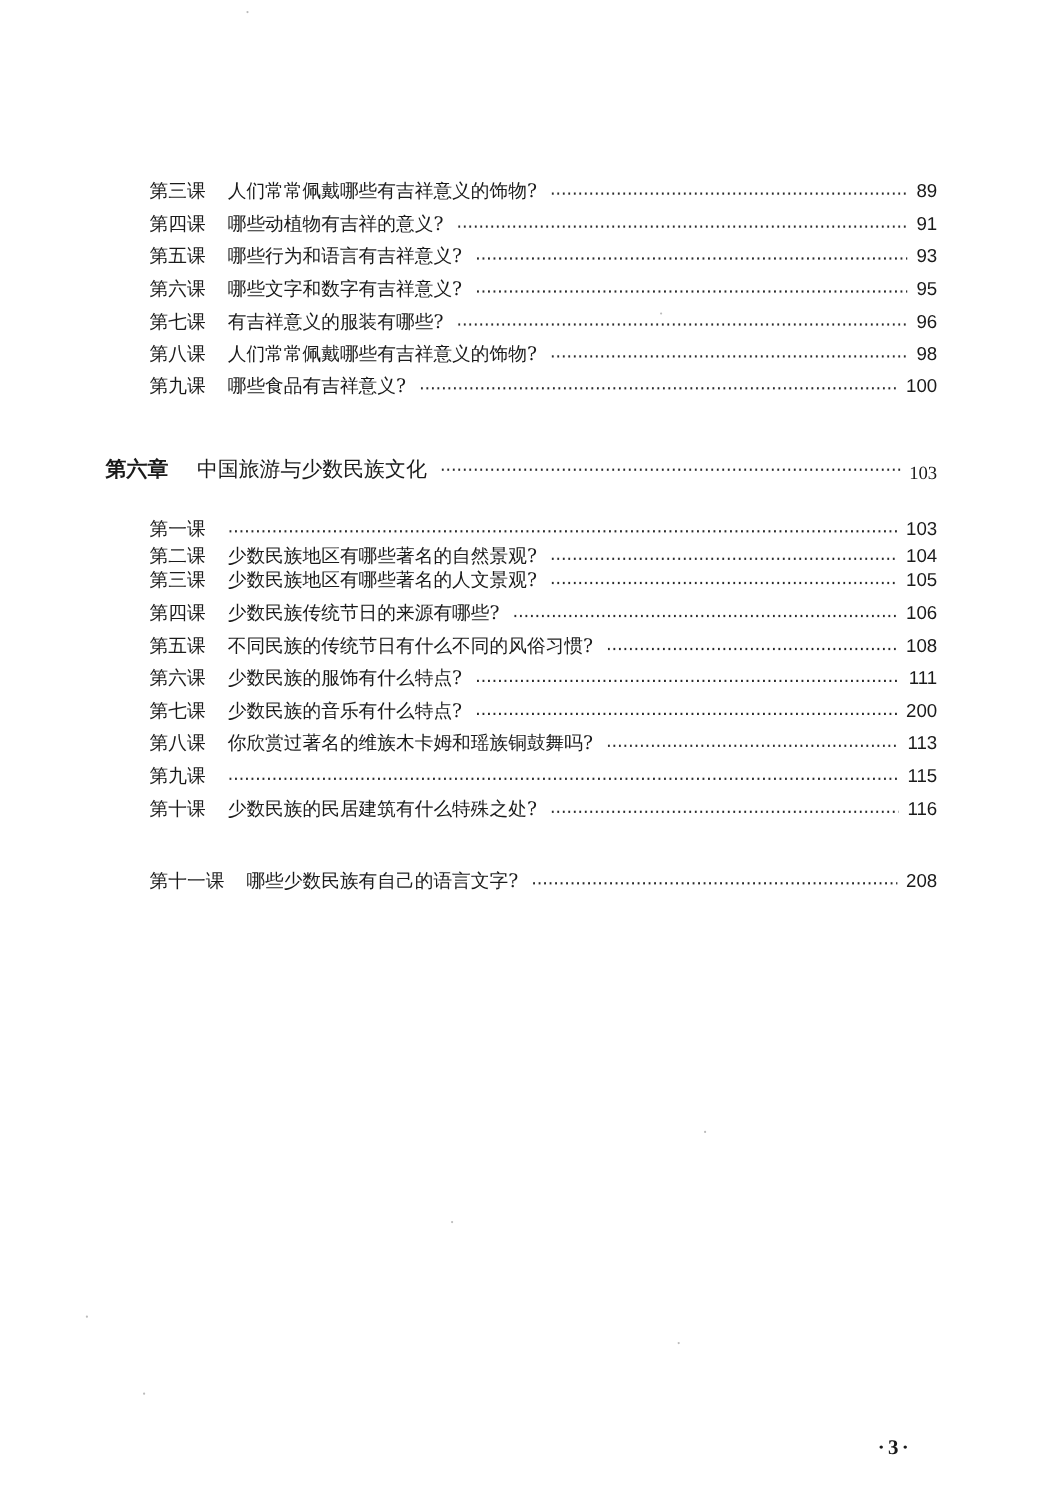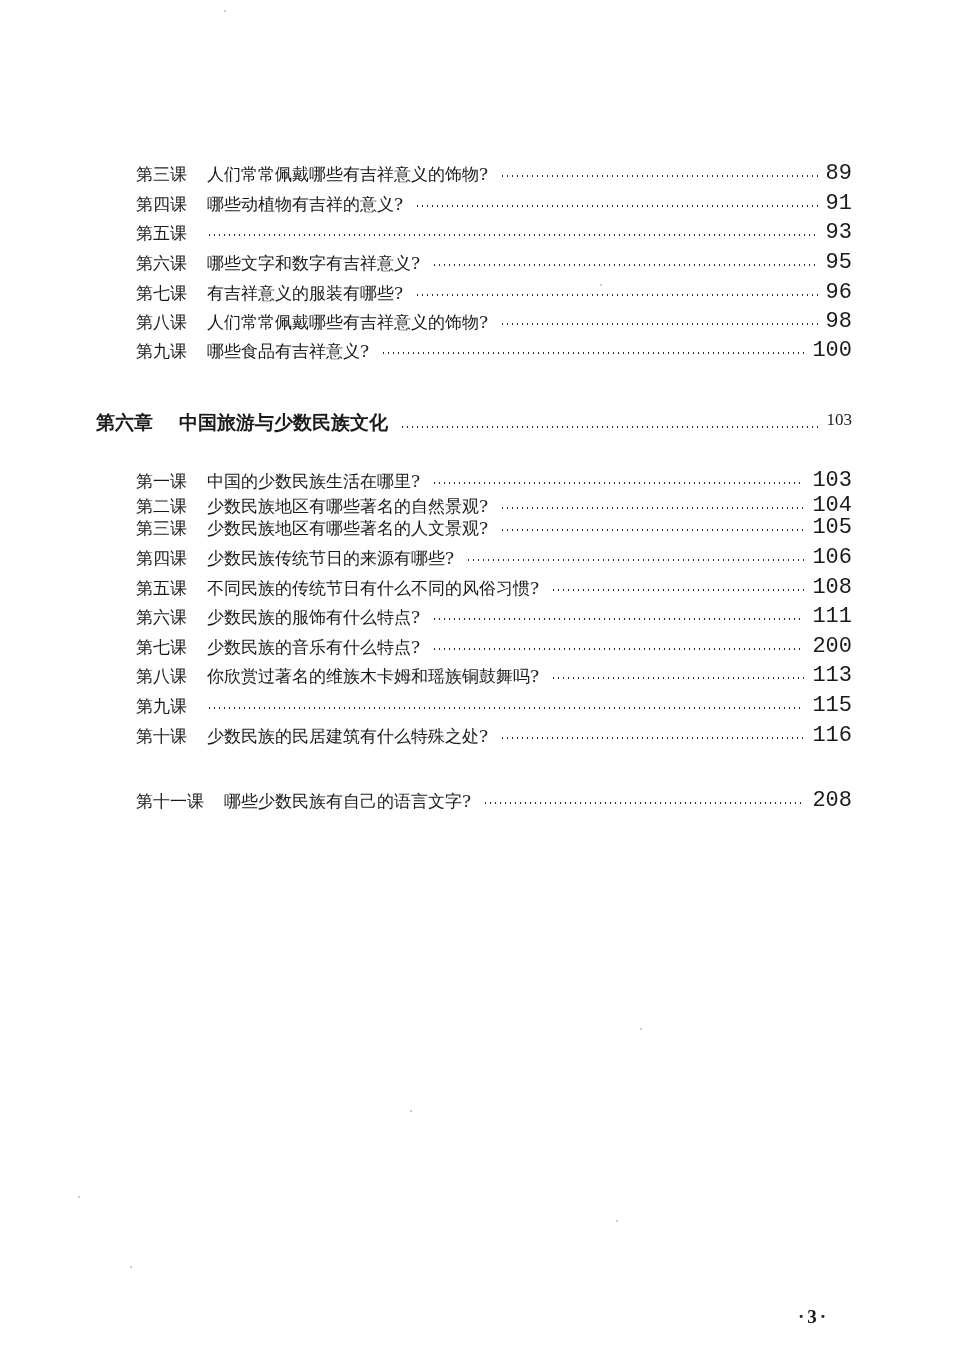--- a/index.html
+++ b/index.html
@@ -52,41 +52,41 @@
       left: 0; right: 0;
       top: 14px;
       height: 2px;
       background-image: radial-gradient(circle, #2a2a2a 0.9px, transparent 1.1px);
       background-size: 5px 2px;
       background-repeat: repeat-x;
     }
     .toc-row .page-num {
       flex: 0 0 auto;
       margin-left: 8px;
-      font-family: Liberation Mono, monospace;
-      font-size: 22px;
+      font-family: Liberation Sans, sans-serif;
+      font-size: 17px;
     }
     .chapter-row {
       position: absolute;
       left: 96px;
       width: 756px;
       height: 30px;
       display: flex;
-      align-items: flex-start;
+      align-items: flex-end;
       white-space: nowrap;
     }
     .chapter-row .num {
       font-family: "DejaVu Sans", sans-serif;
       font-weight: bold;
       font-size: 19px;
       margin-right: 26px;
     }
     .chapter-row .title {
       font-family: "DejaVu Sans", sans-serif;
-      font-weight: bold;
+      font-weight: normal;
       font-size: 19px;
       margin-right: 12px;
     }
     .chapter-row .leader {
       flex: 1 1 auto;
       height: 30px;
       position: relative;
       overflow: hidden;
     }
     .chapter-row .leader::before {
@@ -132,20 +132,21 @@
     <span class="page-num">89</span>
   </div>
   <div class="toc-row" style="top:191px">
     <span class="num">第四课</span>
     <span class="title">哪些动植物有吉祥的意义?</span>
     <span class="leader"></span>
     <span class="page-num">91</span>
   </div>
   <div class="toc-row" style="top:220px">
     <span class="num">第五课</span>
+    <span class="title">哪些行为和语言有吉祥意义?</span>
     <span class="leader"></span>
     <span class="page-num">93</span>
   </div>
   <div class="toc-row" style="top:250px">
     <span class="num">第六课</span>
     <span class="title">哪些文字和数字有吉祥意义?</span>
     <span class="leader"></span>
     <span class="page-num">95</span>
   </div>
   <div class="toc-row" style="top:280px">
@@ -169,21 +170,20 @@
 
   <div class="chapter-row" style="top:410px">
     <span class="num">第六章</span>
     <span class="title">中国旅游与少数民族文化</span>
     <span class="leader"></span>
     <span class="page-num">103</span>
   </div>
 
   <div class="toc-row" style="top:468px">
     <span class="num">第一课</span>
-    <span class="title">中国的少数民族生活在哪里?</span>
     <span class="leader"></span>
     <span class="page-num">103</span>
   </div>
   <div class="toc-row" style="top:493px">
     <span class="num">第二课</span>
     <span class="title">少数民族地区有哪些著名的自然景观?</span>
     <span class="leader"></span>
     <span class="page-num">104</span>
   </div>
   <div class="toc-row" style="top:515px">

